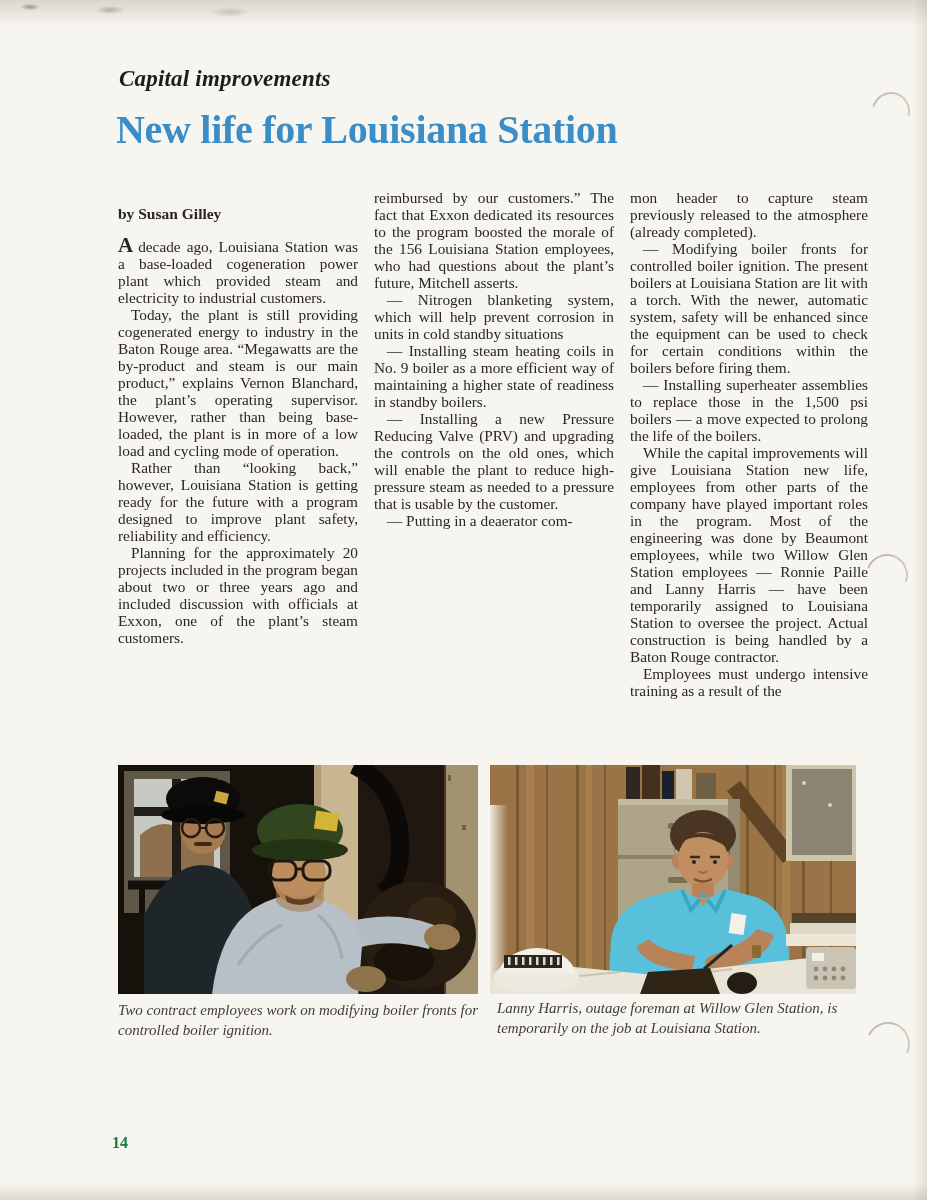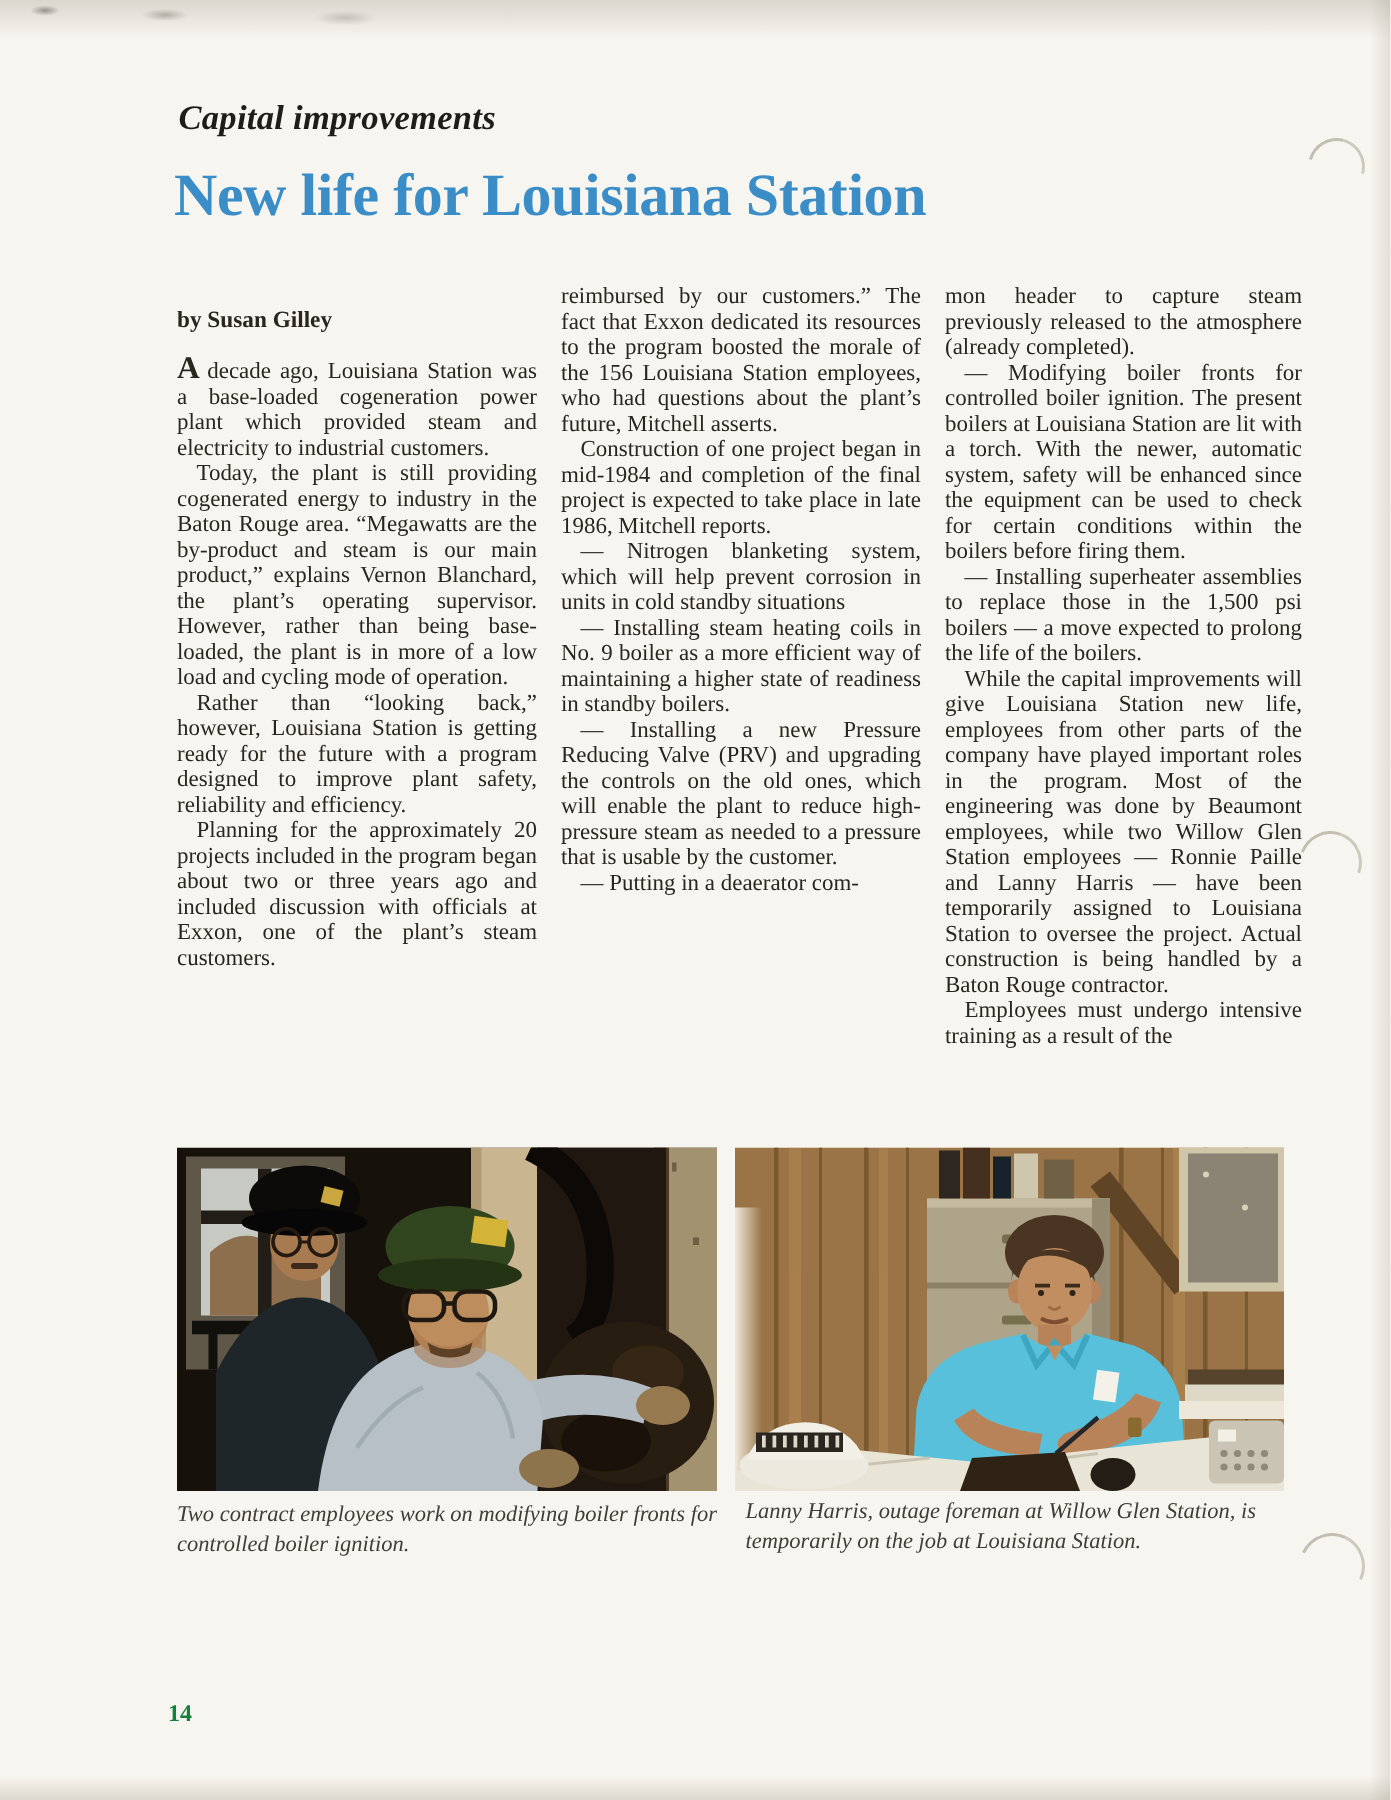--- a/index.html
+++ b/index.html
@@ -76,21 +76,20 @@
 <div class="col col1">
   <p class="byline">by Susan Gilley</p>
   <p class="para lead"><span class="lead-initial">A</span><span>decade ago, Louisiana Station was a base-loaded cogeneration power plant which provided steam and electricity to industrial customers.</span></p>
   <p class="para">Today, the plant is still providing cogenerated energy to industry in the Baton Rouge area. “Megawatts are the by-product and steam is our main product,” explains Vernon Blanchard, the plant’s operating supervisor. However, rather than being base-loaded, the plant is in more of a low load and cycling mode of operation.</p>
   <p class="para">Rather than “looking back,” however, Louisiana Station is getting ready for the future with a program designed to improve plant safety, reliability and efficiency.</p>
   <p class="para">Planning for the approximately 20 projects included in the program began about two or three years ago and included discussion with officials at Exxon, one of the plant’s steam customers.</p>
 </div>
 
 <div class="col col2">
   <p class="para lead">reimbursed by our customers.” The fact that Exxon dedicated its resources to the program boosted the morale of the 156 Louisiana Station employees, who had questions about the plant’s future, Mitchell asserts.</p>
-  <p class="para">Construction of one project began in mid-1984 and completion of the final project is expected to take place in late 1986, Mitchell reports.</p>
   <p class="para">— Nitrogen blanketing system, which will help prevent corrosion in units in cold standby situations</p>
   <p class="para">— Installing steam heating coils in No. 9 boiler as a more efficient way of maintaining a higher state of readiness in standby boilers.</p>
   <p class="para">— Installing a new Pressure Reducing Valve (PRV) and upgrading the controls on the old ones, which will enable the plant to reduce high-pressure steam as needed to a pressure that is usable by the customer.</p>
   <p class="para">— Putting in a deaerator com-</p>
 </div>
 
 <div class="col col3">
   <p class="para lead">mon header to capture steam previously released to the atmosphere (already completed).</p>
   <p class="para">— Modifying boiler fronts for controlled boiler ignition. The present boilers at Louisiana Station are lit with a torch. With the newer, automatic system, safety will be enhanced since the equipment can be used to check for certain conditions within the boilers before firing them.</p>
   <p class="para">— Installing superheater assemblies to replace those in the 1,500 psi boilers — a move expected to prolong the life of the boilers.</p>

